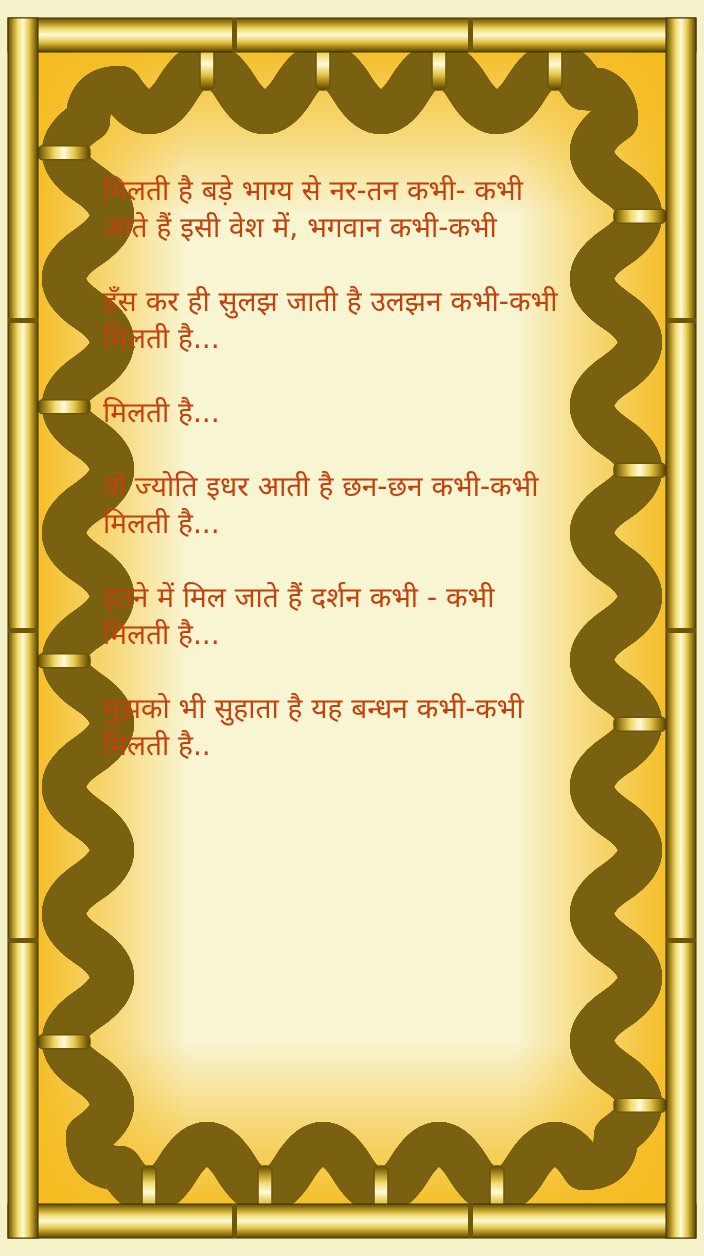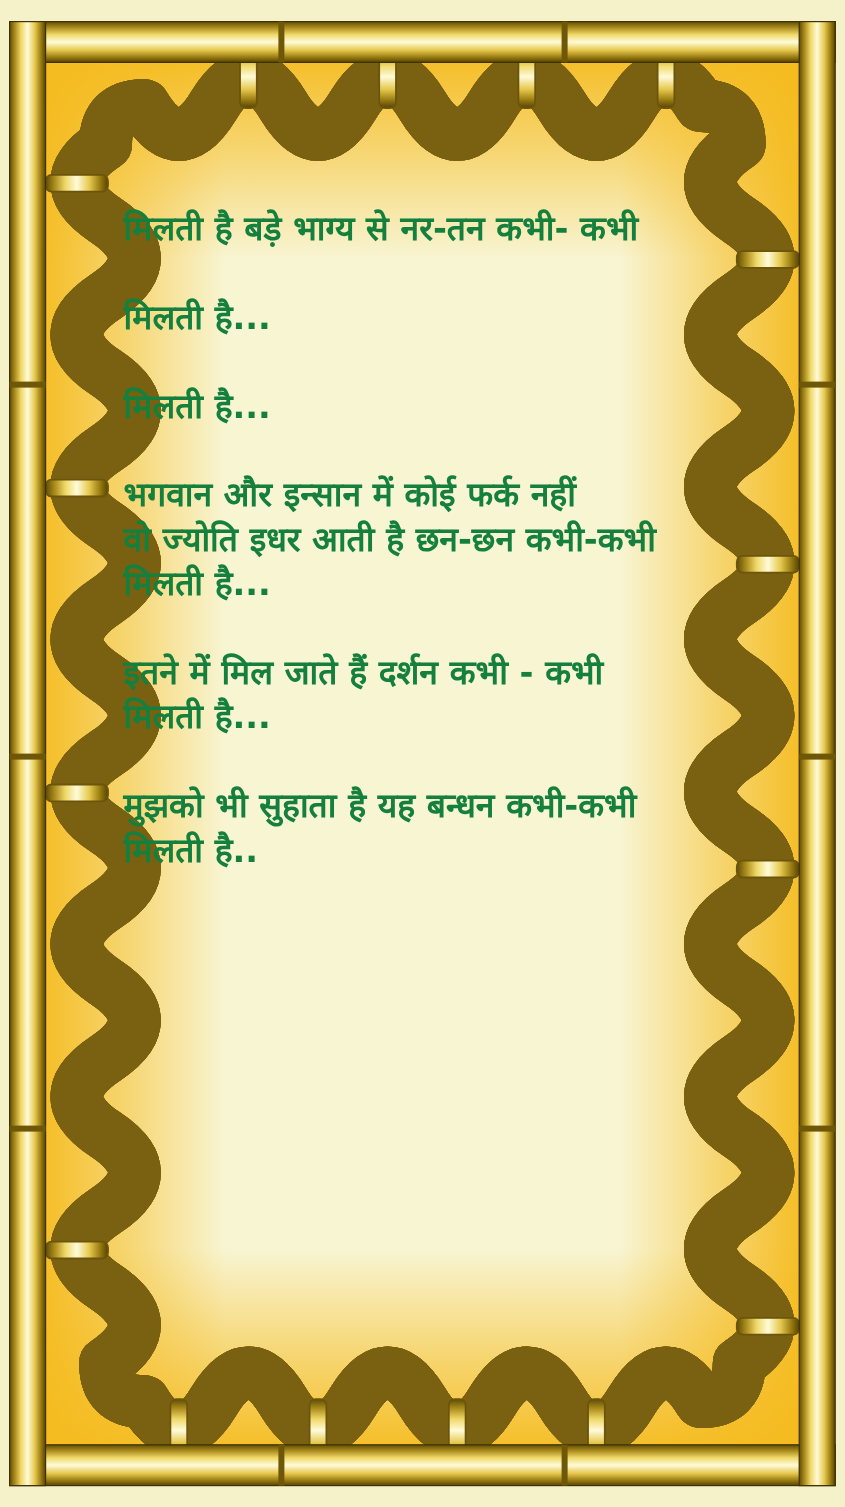--- a/index.html
+++ b/index.html
@@ -11,23 +11,23 @@
   }
   .canvas{
     position:relative;width:704px;height:1256px;
     background:#f5f1c9;
   }
   .frame{
     position:absolute;left:0;top:0;width:704px;height:1256px;
   }
   .poem{
     position:absolute;left:103px;top:172px;width:560px;
-    color:#15803d;
+    color:#c2410c;
     font-size:28px;
-    font-weight:bold;
+    font-weight:normal;
     line-height:37px;
   }
   .stanza{margin:0 0 37px 0;padding:0;}
   .stanza:last-child{margin-bottom:0;}
   .line{display:block;white-space:nowrap;}
 </style>
 </head>
 <body>
 
 <div class="canvas">
@@ -166,29 +166,30 @@
       <rect x="8" y="938" width="30" height="5"></rect>
       <rect x="666" y="318" width="30" height="5"></rect>
       <rect x="666" y="628" width="30" height="5"></rect>
       <rect x="666" y="938" width="30" height="5"></rect>
     </g>
   </svg>
 
   <div class="poem">
     <p class="stanza">
       <span class="line">मिलती है बड़े भाग्य से नर-तन कभी- कभी</span>
-    </p>
-    <p class="stanza">
-      <span class="line">मिलती है...</span>
-    </p>
-    <p class="stanza">
-      <span class="line">मिलती है...</span>
-    </p>
-    <p class="stanza">
-      <span class="line">भगवान और इन्सान में कोई फर्क नहीं</span>
+      <span class="line">आते हैं इसी वेश में, भगवान कभी-कभी</span>
+    </p>
+    <p class="stanza">
+      <span class="line">हँस कर ही सुलझ जाती है उलझन कभी-कभी</span>
+      <span class="line">मिलती है...</span>
+    </p>
+    <p class="stanza">
+      <span class="line">मिलती है...</span>
+    </p>
+    <p class="stanza">
       <span class="line">वो ज्योति इधर आती है छन-छन कभी-कभी</span>
       <span class="line">मिलती है...</span>
     </p>
     <p class="stanza">
       <span class="line">इतने में मिल जाते हैं दर्शन कभी - कभी</span>
       <span class="line">मिलती है...</span>
     </p>
     <p class="stanza">
       <span class="line">मुझको भी सुहाता है यह बन्धन कभी-कभी</span>
       <span class="line">मिलती है..</span>

